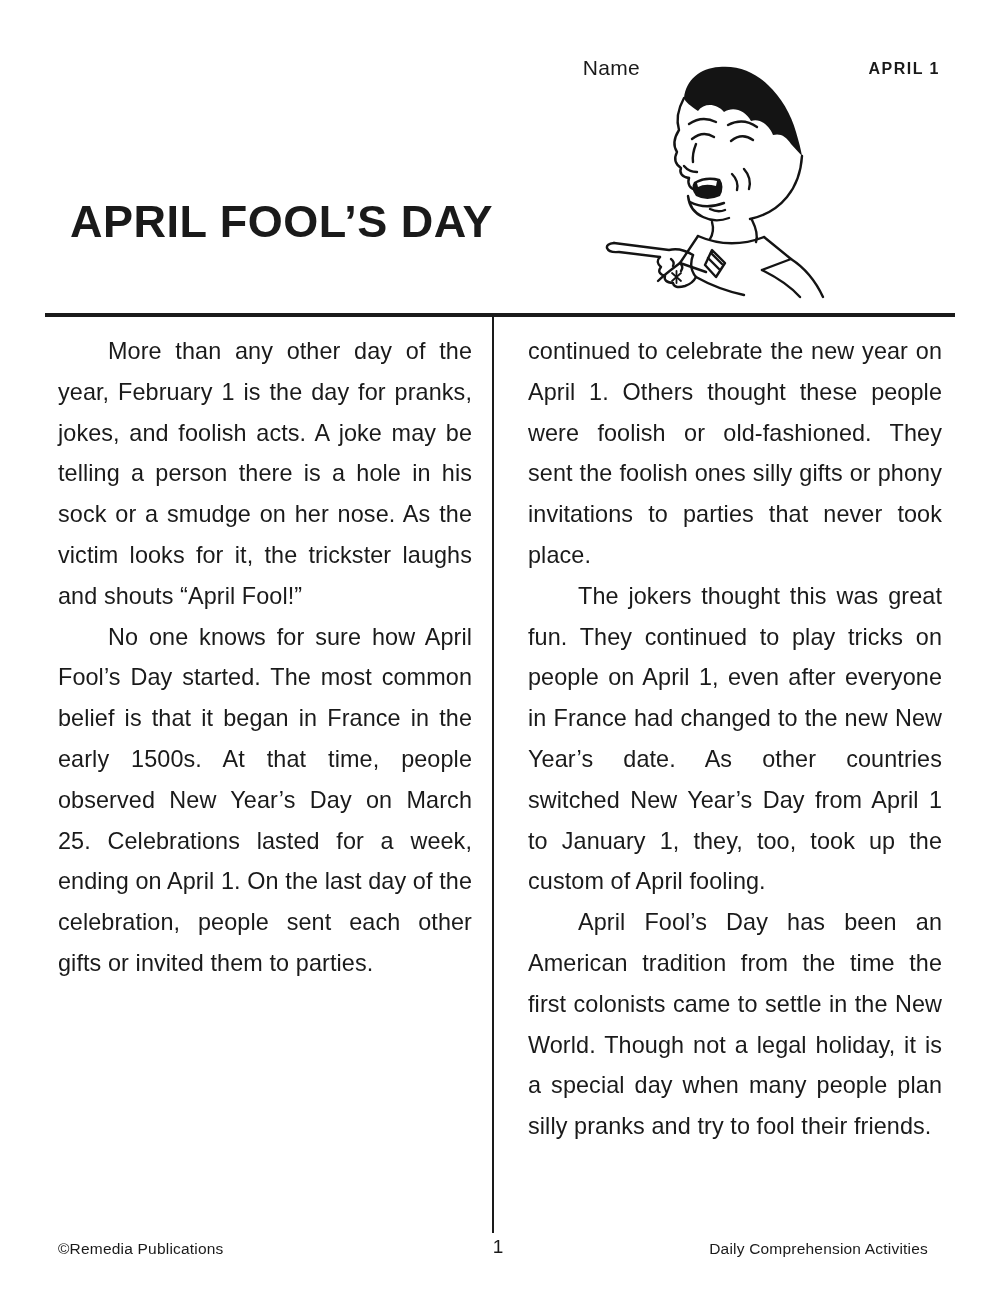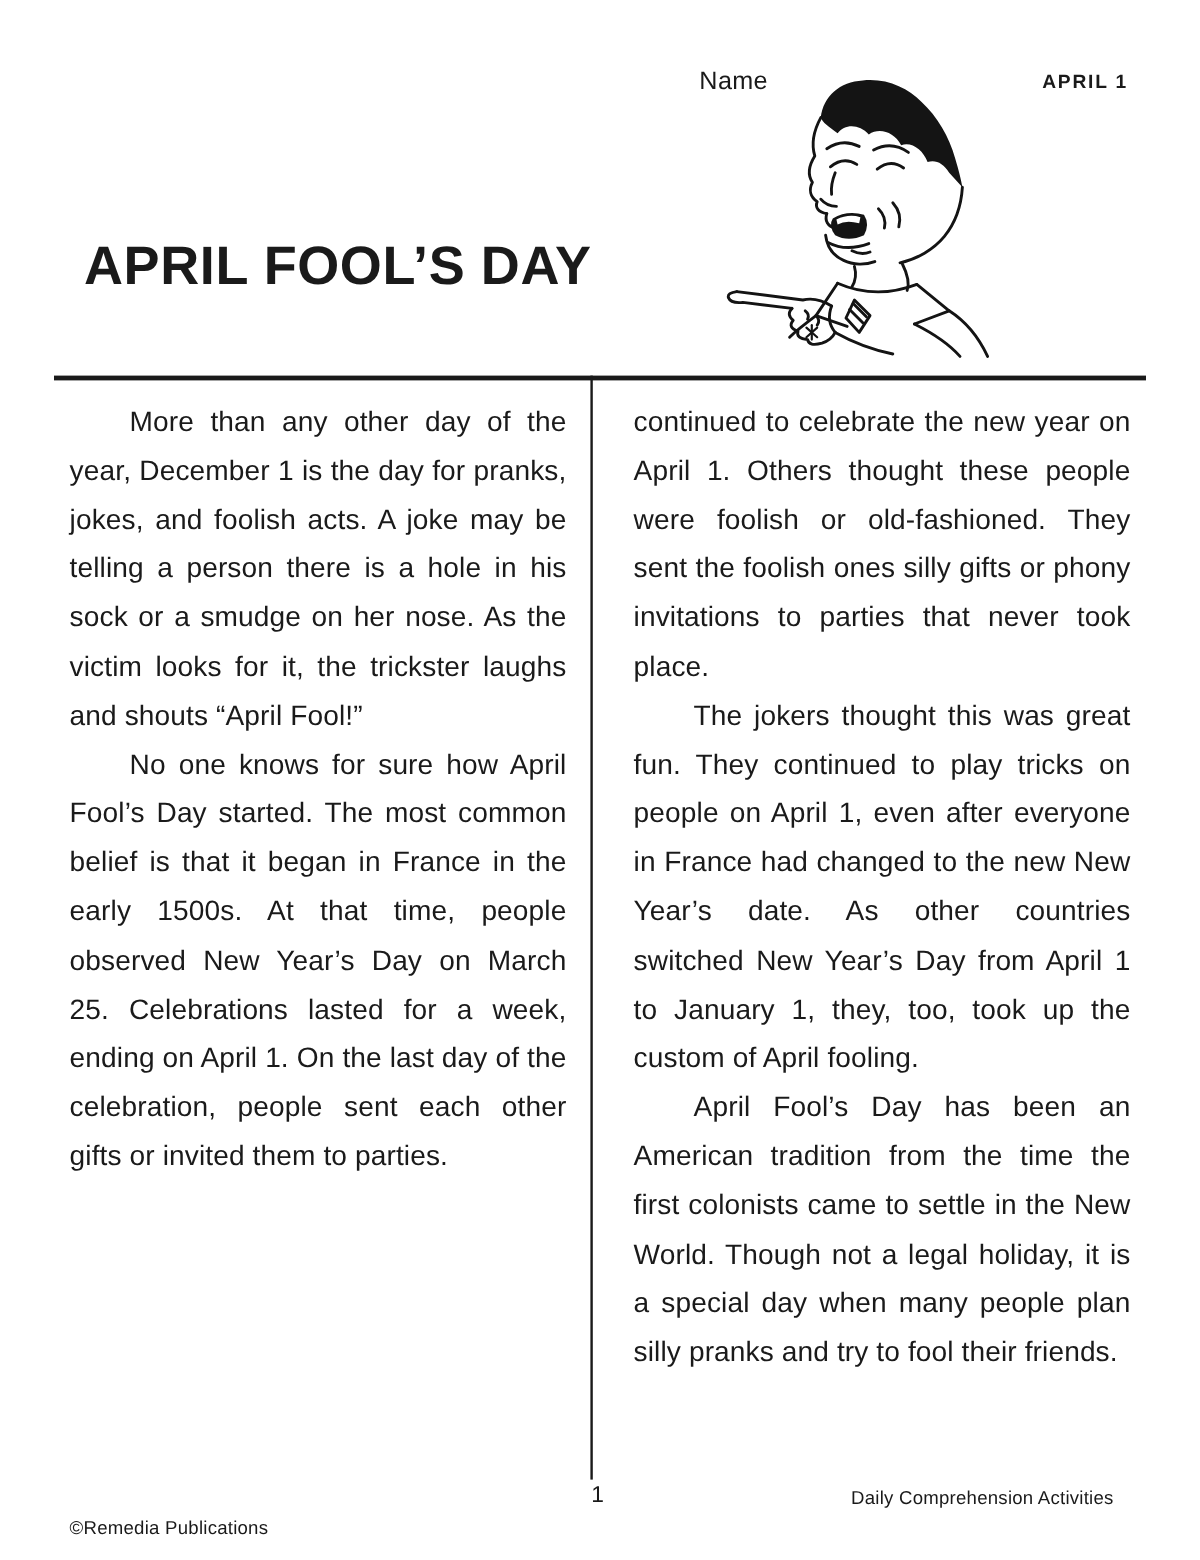--- a/index.html
+++ b/index.html
@@ -52,21 +52,21 @@
     letter-spacing: 0.1px;
   }
   .col-left  { left: 58px; }
   .col-right { left: 528px; }
   .para { margin: 0; }
   .para.indent { text-indent: 50px; }
 
   
   .footer-left {
     position: absolute; left: 58px; top: 1240px;
-    font-size: 15.5px; letter-spacing: 0.2px; margin-top: 25px;
+    font-size: 15.5px; letter-spacing: 0.2px;
   }
   .footer-page {
     position: absolute; left: 478px; top: 1236px; width: 40px;
     text-align: center; font-size: 19px;
   }
   .footer-right {
     position: absolute; right: 72px; top: 1240px;
     font-size: 15.5px; letter-spacing: 0.2px; text-align: right;
   }
 </style>
@@ -146,21 +146,21 @@
         <path d="M89,211 L80,219"></path>
         <path d="M84.5,209 L84.5,221"></path>
       </g>
     </g>
   </svg>
 
   <div class="h-rule"></div>
   <div class="v-rule"></div>
 
   <div class="col col-left">
-      <p class="para indent">More than any other day of the year, December 1 is the day for pranks, jokes, and foolish acts. A joke may be telling a person there is a hole in his sock or a smudge on her nose.  As the victim looks for it, the trickster laughs and shouts “April Fool!”</p>
+      <p class="para indent">More than any other day of the year, February 1 is the day for pranks, jokes, and foolish acts. A joke may be telling a person there is a hole in his sock or a smudge on her nose.  As the victim looks for it, the trickster laughs and shouts “April Fool!”</p>
       <p class="para indent">No one knows for sure how April Fool’s Day started.  The most common belief is that it began in France in the early 1500s.  At that time, people observed New Year’s Day on March 25.  Celebrations lasted for a week, ending on April 1. On the last day of the celebration, people sent each other gifts or invited them to parties.</p>
     </div>
   <div class="col col-right">
       <p class="para">continued to celebrate the new year on April 1.  Others thought these people were foolish or old-fashioned. They sent the foolish ones silly gifts or phony invitations to parties that never took place.</p>
       <p class="para indent">The jokers thought this was great fun.  They continued to play tricks on people on April 1, even after everyone in France had changed to the new New Year’s date.  As other countries switched New Year’s Day from April 1 to January 1, they, too, took up the custom of April fooling.</p>
       <p class="para indent">April Fool’s Day has been an American tradition from the time the first colonists came to settle in the New World.  Though not a legal holiday, it is a special day when many people plan silly pranks and try to fool their friends.</p>
     </div>
 
   <div class="footer-left">©Remedia Publications</div>
   <div class="footer-page">1</div>

